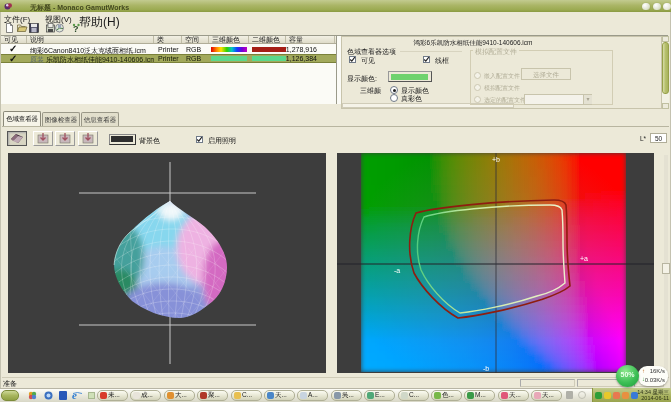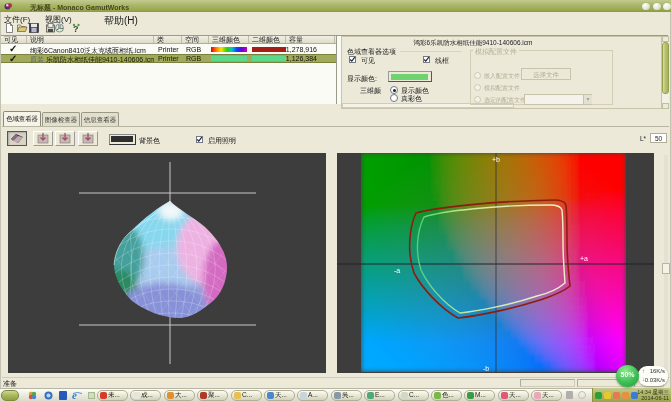--- a/index.html
+++ b/index.html
@@ -16,21 +16,21 @@
       <circle cx="5.8" cy="3.4" r="2.2" fill="#a03050"></circle>
       <circle cx="3.2" cy="3.2" r="1.2" fill="#e0d0e8"></circle>
 </svg>
 <div class="abs" style="left:30px;top:2.5px;width:300px;font-size:7px;color:#44491f;font-weight:bold;">无标题 - Monaco GamutWorks</div>
 <div class="abs" style="left:642px;top:3px;width:8px;height:7px;border-radius:4px;background:radial-gradient(circle at 35% 30%,#ffffff,#dfe3cf 60%,#b8c18d);box-shadow:0 0 1px #7d8a3e;"></div>
 <div class="abs" style="left:653px;top:3px;width:8px;height:7px;border-radius:4px;background:radial-gradient(circle at 35% 30%,#ffffff,#dfe3cf 60%,#b8c18d);box-shadow:0 0 1px #7d8a3e;"></div>
 <div class="abs" style="left:663px;top:3px;width:8px;height:7px;border-radius:4px;background:radial-gradient(circle at 35% 30%,#ffffff,#e8e8da 60%,#c0c898);box-shadow:0 0 1px #7d8a3e;"></div>
 
 <div class="abs" style="left:4px;top:13.5px;font-size:8px;color:#1a1a1a;">文件(F)</div>
 <div class="abs" style="left:45px;top:13.5px;font-size:8px;color:#1a1a1a;">视图(V)</div>
-<div class="abs" style="left:104px;top:13.5px;font-size:10px;color:#1a1a1a;">帮助(H)</div>
+<div class="abs" style="left:79px;top:13.5px;font-size:12px;color:#1a1a1a;">帮助(H)</div>
 
 <svg class="abs" style="left:5px;top:23px;" width="100" height="10" viewBox="0 0 100 10">
  <g>
         <path d="M1.5 0.5 h4 l2 2 v7 h-6 z" fill="#fff" stroke="#555" stroke-width="0.7"></path>
         <path d="M5.5 0.5 v2 h2" fill="none" stroke="#555" stroke-width="0.7"></path>
       </g>
  <g transform="translate(12,0)">
         <path d="M0.5 8.5 l1.5-4.5 h8 l-1.5 4.5 z" fill="#d8c878" stroke="#6a6030" stroke-width="0.7"></path>
         <path d="M0.5 8.5 v-6.5 h3 l1 1.5 h4" fill="none" stroke="#6a6030" stroke-width="0.7"></path>
       </g>

